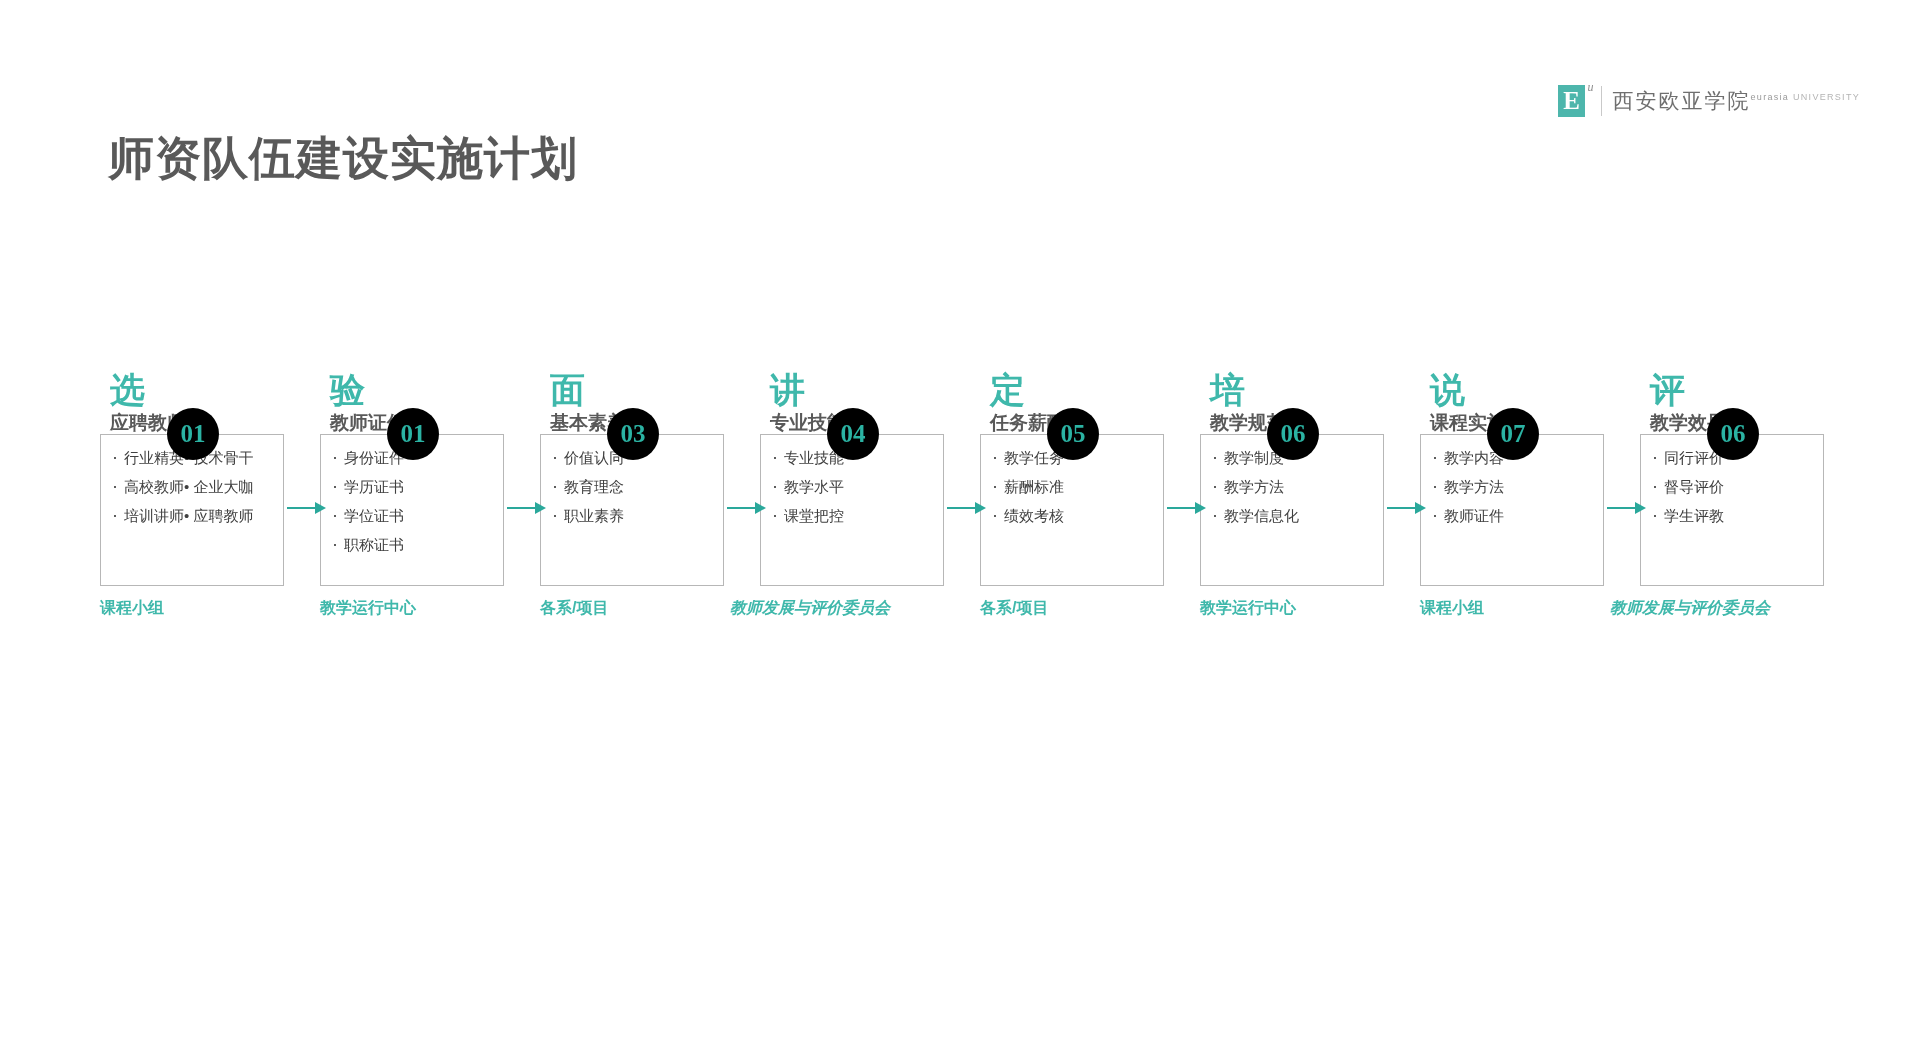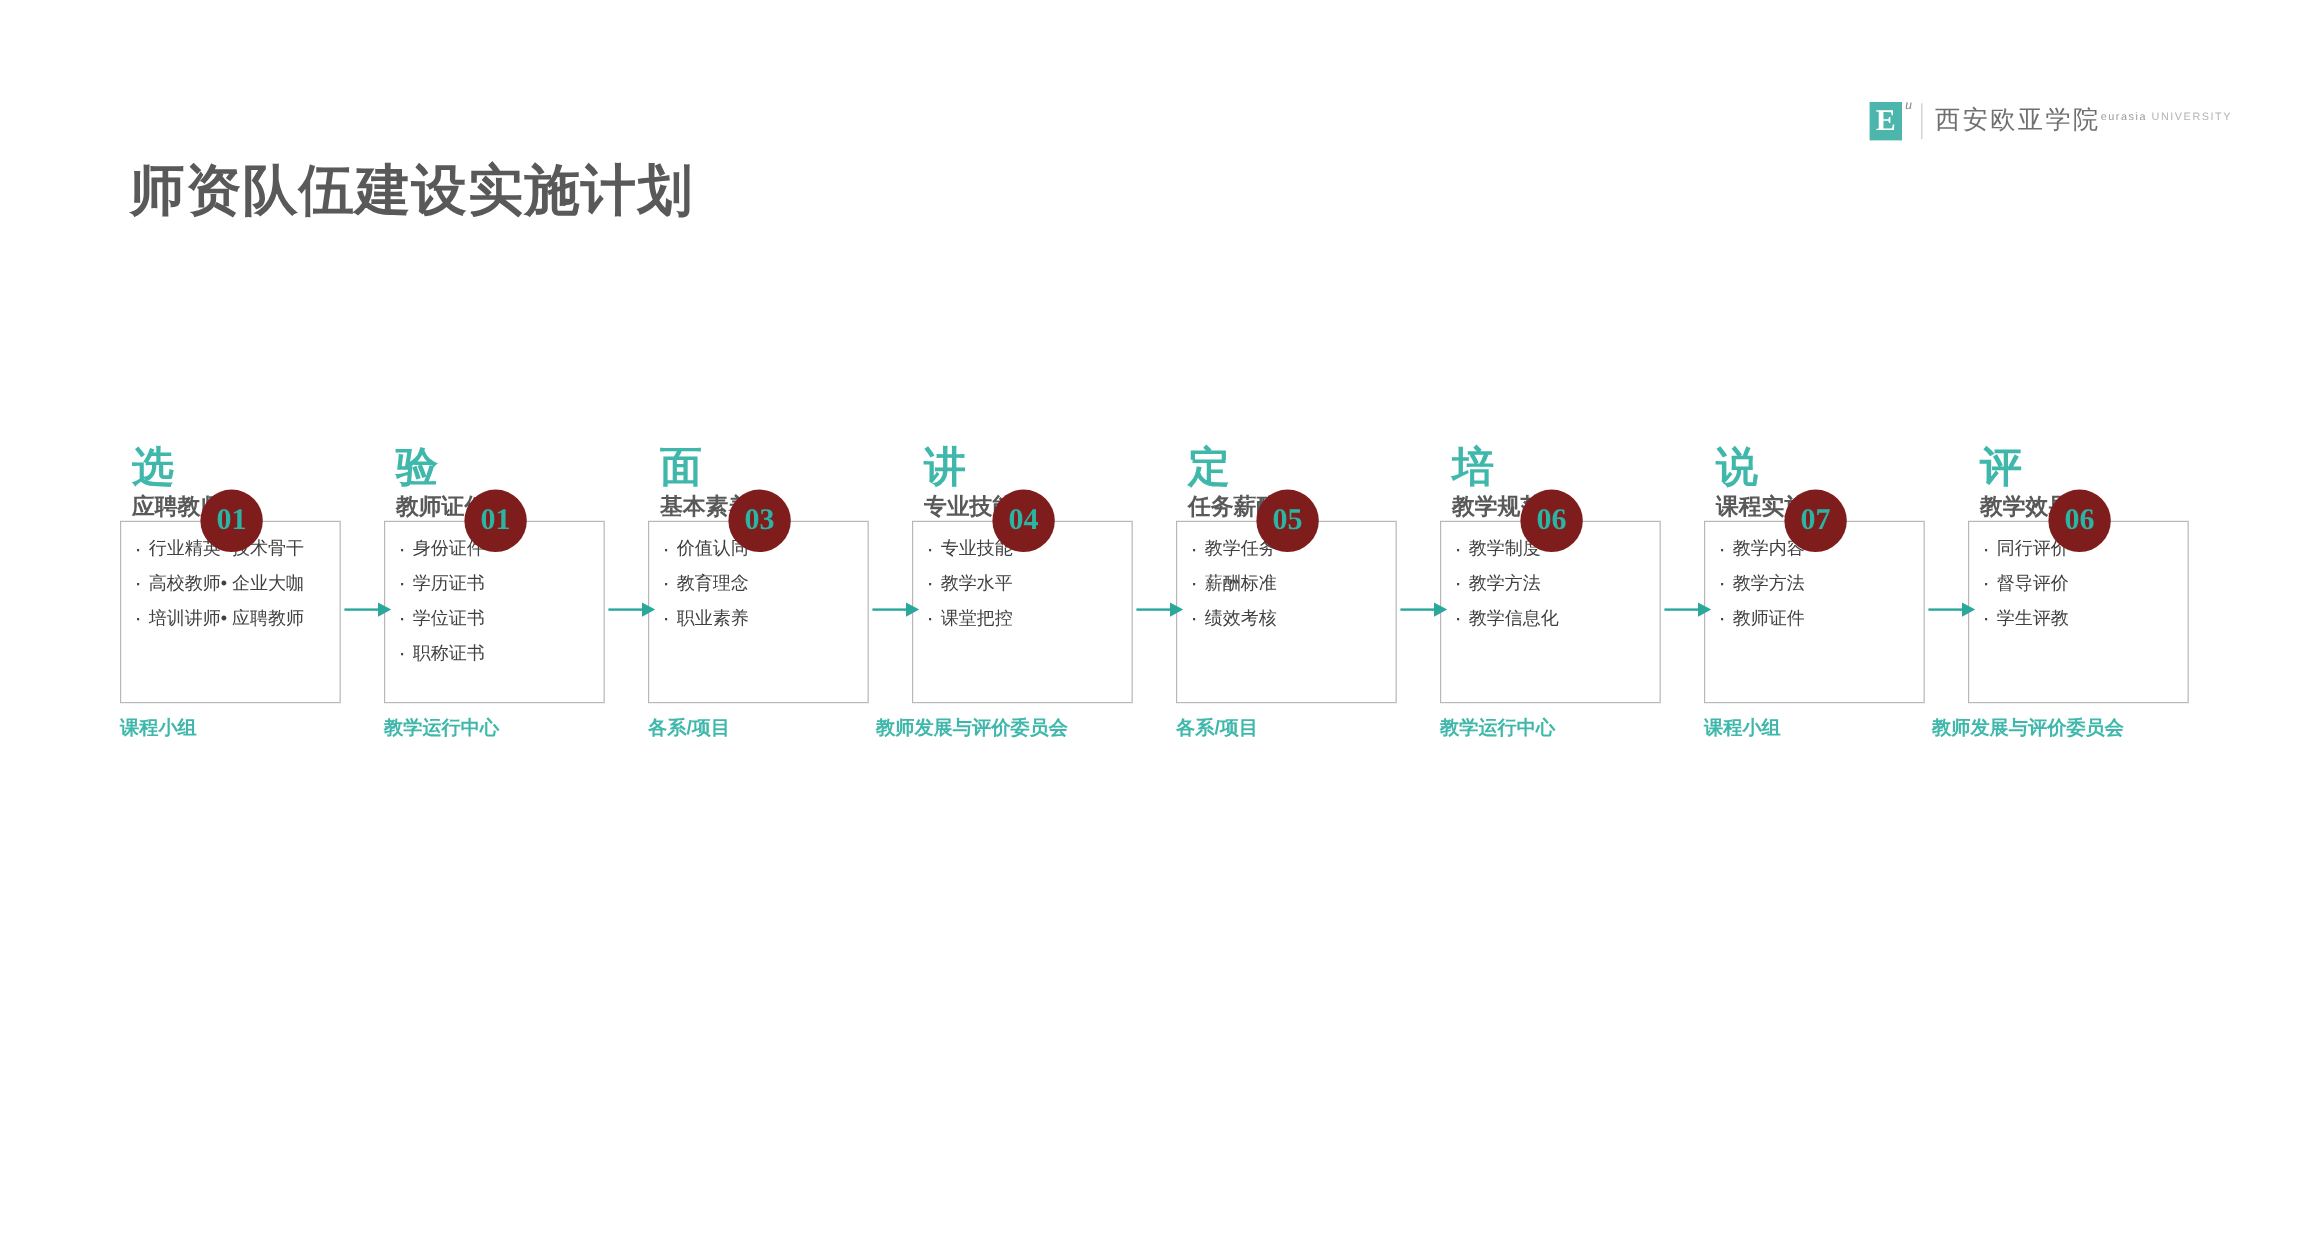--- a/index.html
+++ b/index.html
@@ -60,21 +60,21 @@
     position:absolute;top:62px;left:0;
     width:184px;height:152px;
     border:1px solid #b7b7b7;
     box-sizing:border-box;
     background:#ffffff;
   }
   .badge{
     position:absolute;top:36px;left:50%;
     transform:translateX(-50%);
     width:52px;height:52px;border-radius:50%;
-    background:#7f1d1d;
+    background:#000000;
     display:flex;align-items:center;justify-content:center;
     font-size:25px;font-weight:bold;color:#2bb3a3;
     font-family:"Liberation Serif","DejaVu Serif",serif;
     z-index:3;
   }
   .bullets{
     position:absolute;top:78px;left:0;width:184px;
     padding:0 8px;box-sizing:border-box;
     z-index:2;
   }
@@ -89,21 +89,21 @@
     content:"·";position:absolute;left:0;top:-2px;
     font-size:18px;color:#404040;
   }
   .bullets{margin:0;padding-left:8px;}
   ul.bullets{padding:0 0 0 12px;}
   .owner{
     position:absolute;top:228px;left:0;width:184px;
     font-size:16px;font-weight:bold;
     color:#3fb8ab;white-space:nowrap;line-height:1;
   }
-  .owner.wide{left:-30px;width:244px;}
+  .owner.wide{left:-30px;width:244px;font-style:italic;}
 
   
   .arrow{position:absolute;top:130px;height:12px;z-index:1;}
   .arrow .shaft{position:absolute;left:0;top:5px;width:30px;height:2px;background:#2aa89b;}
   .arrow .head{
     position:absolute;left:28px;top:0;width:0;height:0;
     border-top:6px solid transparent;
     border-bottom:6px solid transparent;
     border-left:11px solid #2aa89b;
   }

